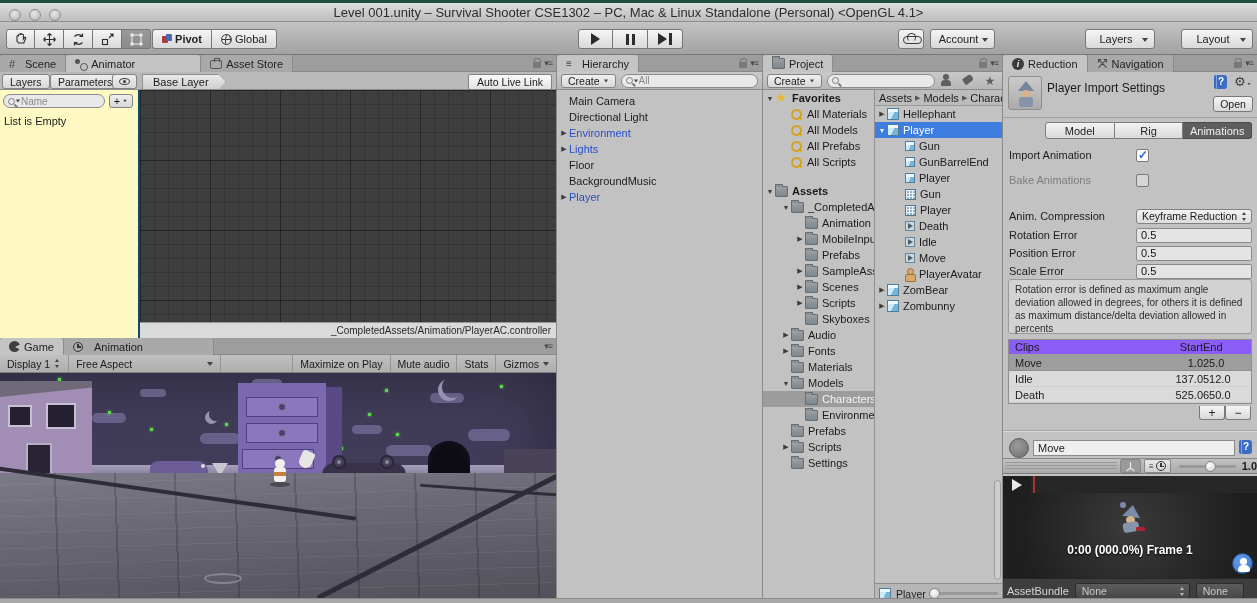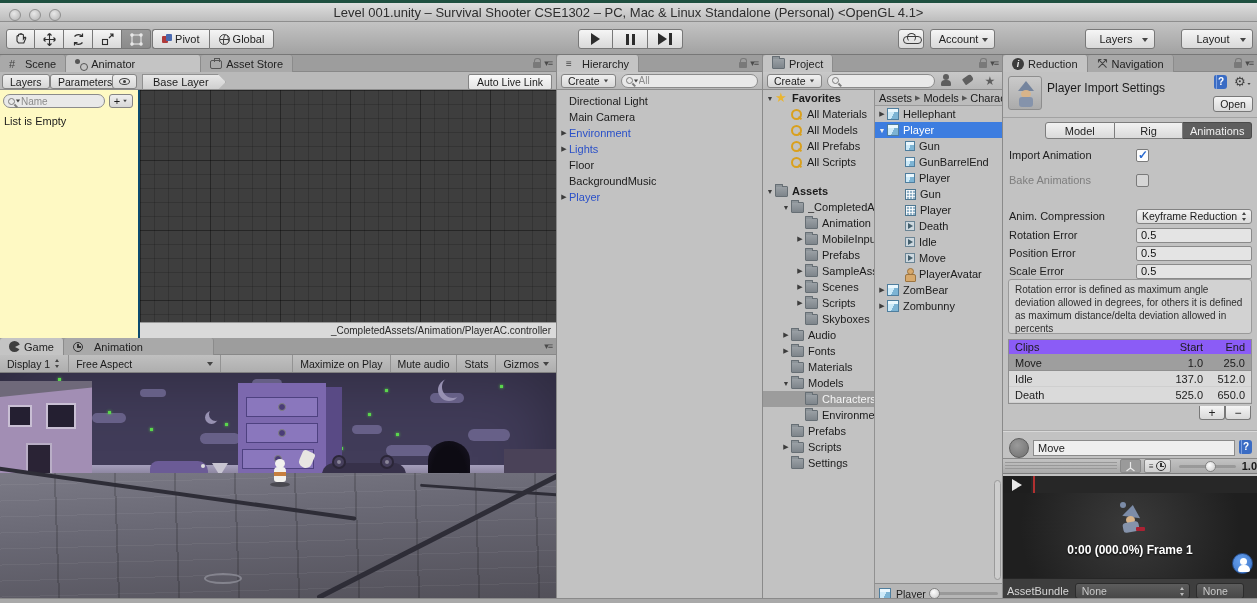--- a/index.html
+++ b/index.html
@@ -20,21 +20,21 @@
   .btn { background:linear-gradient(#f5f5f5,#d9d9d9); border:1px solid #787878; border-radius:3px;
     height:20px; display:inline-flex; align-items:center; justify-content:center; font-size:11px; color:#222; }
   .toolgrp { position:absolute; left:6px; top:7px; display:flex; }
   .toolgrp .btn { width:29px; border-radius:0; border-left-width:0; }
   .toolgrp .btn:first-child { border-radius:3px 0 0 3px; border-left-width:1px; }
   .toolgrp .btn:last-child { border-radius:0 3px 3px 0; }
   .toolgrp .btn.pressed { background:linear-gradient(#9a9a9a,#8b8b8b); }
   .tool-svg { width:15px; height:15px; }
   #pivotgrp { position:absolute; left:152px; top:7px; display:flex; }
   #pivotgrp .btn { padding:0 9px; border-radius:0 3px 3px 0; }
-  #pivotgrp .btn:first-child { border-radius:3px 0 0 3px; border-right-width:0; }
+  #pivotgrp .btn:first-child { border-radius:3px 0 0 3px; border-right-width:0;font-weight:bold; }
   #playgrp { position:absolute; left:578px; top:7px; display:flex; }
   #playgrp .btn { width:35px; border-radius:0; border-left-width:0; }
   #playgrp .btn:first-child { border-radius:3px 0 0 3px; border-left-width:1px; }
   #playgrp .btn:last-child { border-radius:0 3px 3px 0; }
   .play-tri { width:0; height:0; border-left:9px solid #2c2c2c; border-top:6px solid transparent; border-bottom:6px solid transparent; }
   .pause-bars { display:flex; gap:3px; }
   .pause-bars i { width:3px; height:11px; background:#2c2c2c; }
   .step-bar { width:3px; height:12px; background:#2c2c2c; margin-left:2px; }
   #cloud-btn { position:absolute; left:898px; top:7px; width:26px; }
   .dd-right { position:absolute; top:7px; padding:0 18px 0 10px; position:absolute; }
@@ -224,21 +224,21 @@
   .ddctl { flex:1; height:15px; background:linear-gradient(#f3f3f3,#dcdcdc); border:1px solid #828282; border-radius:3px; font-size:10.5px; line-height:13px; padding:0 14px 0 5px; position:relative; white-space:nowrap; overflow:hidden; }
   .ddctl .ud { position:absolute; right:3px; top:2px; }
   #help-box { position:absolute; left:5px; top:224px; width:244px; height:55px; background:#d2d2d2; border:1px solid #9a9a9a; border-radius:3px;
     font-size:10px; line-height:1.3; color:#2e2e2e; padding:3px 6px; }
   #clips-box { position:absolute; left:5px; top:284px; width:244px; height:65px; background:#dadada; border:1px solid #8f8f8f; }
   .clips-hdr { height:15px; background:#8b5cf6; border-bottom:1px solid #9e9e9e; display:flex; align-items:center; font-size:11px; }
   .crow { height:16px; display:flex; align-items:center; font-size:11px; border-bottom:1px solid #cfcfcf; }
   .crow.sel { background:#9e9e9e; border-bottom-color:#8f8f8f; }
   .cname { flex:1; padding-left:6px; overflow:hidden; }
   .cstart { width:52px; text-align:right; flex:none; }
-  .cend { width:48px; text-align:right; padding-right:6px; flex:none; }
+  .cend { width:48px; text-align:left; padding-right:6px; flex:none; }
   #clips-pm { position:absolute; left:196px; top:351px; display:flex; }
   #clips-pm .btn { width:26px; height:14px; font-size:12px; border-radius:0 0 3px 3px; border-top:none; }
   #insp-div { position:absolute; left:0; top:375px; width:100%; height:2px; background:#a8a8a8; border-bottom:1px solid #d8d8d8; }
   #clip-ico { position:absolute; left:6px; top:383px; width:20px; height:20px; border-radius:50%; background:radial-gradient(circle at 40% 35%, #9a9a9a,#6f6f6f); border:1px solid #5c5c5c; }
   #clip-name { position:absolute; left:30px; top:385px; width:202px; height:16px; background:#efefef; border:1px solid #8a8a8a; font-size:11px; line-height:14px; padding:0 4px; }
   #clip-book { position:absolute; left:236px; top:385px; }
   #prev-toolbar { position:absolute; left:0; top:403px; width:100%; height:16px; background:linear-gradient(#c2c2c2,#aaa); border-top:1px solid #8a8a8a; border-bottom:1px solid #7c7c7c; display:flex; align-items:center; }
   #prev-stripes { width:112px; height:9px; margin-left:2px; background:repeating-linear-gradient(#989898 0 1px, transparent 1px 3px); }
   .pbtn { height:14px; padding:0 4px; display:flex; align-items:center; border:1px solid #888; background:linear-gradient(#e8e8e8,#cfcfcf); margin-left:3px; border-radius:2px; }
   .pbtn.pressed { background:#9a9a9a; }
@@ -559,26 +559,26 @@
       <span class="searchpill" style="flex:1">
         <span class="mag"></span>
           <span class="caret" style="transform:scale(.7)"></span>
         <input placeholder="All" style="">
       </span>
     </div>
     <div id="hier-list">
 
         <div class="row">
           <span class="arr none"></span>
+          <span class="lbl">Main Camera</span>
+        </div>
+
+        <div class="row">
+          <span class="arr none"></span>
           <span class="lbl">Directional Light</span>
-        </div>
-
-        <div class="row">
-          <span class="arr none"></span>
-          <span class="lbl">Main Camera</span>
         </div>
 
         <div class="row blue">
           <span class="arr r"></span>
           <span class="lbl">Environment</span>
         </div>
 
         <div class="row blue">
           <span class="arr r"></span>
           <span class="lbl">Lights</span>

